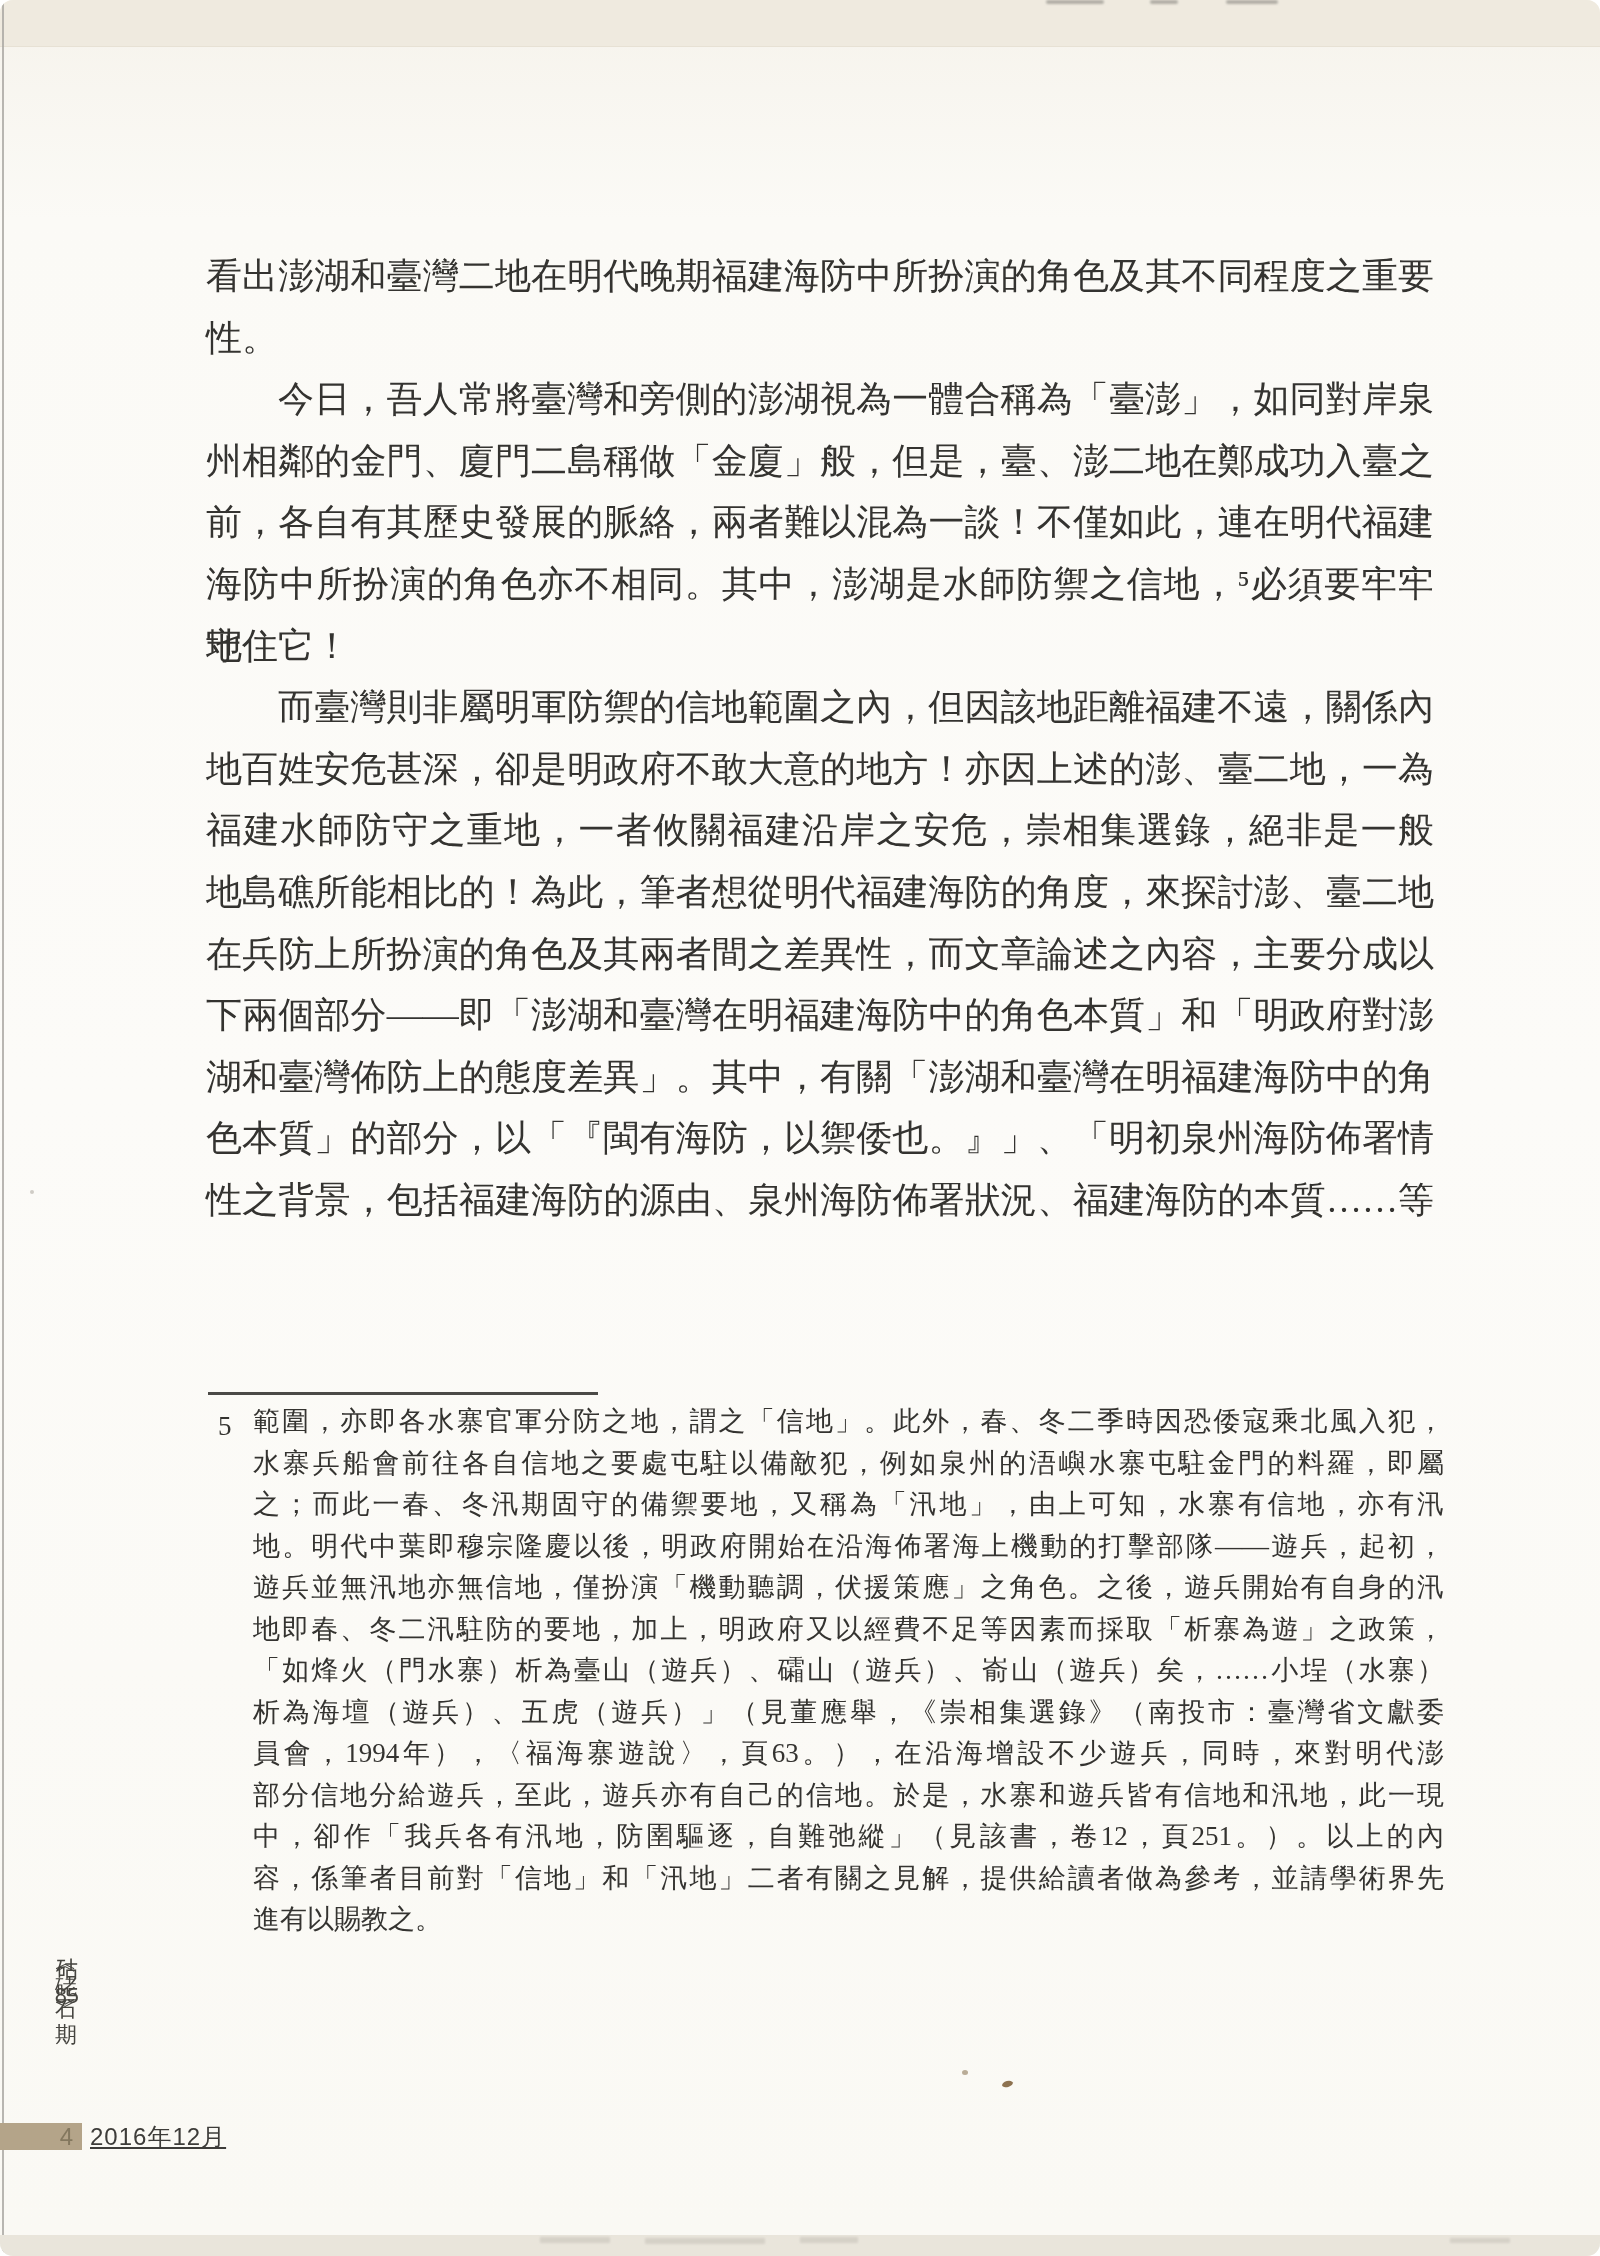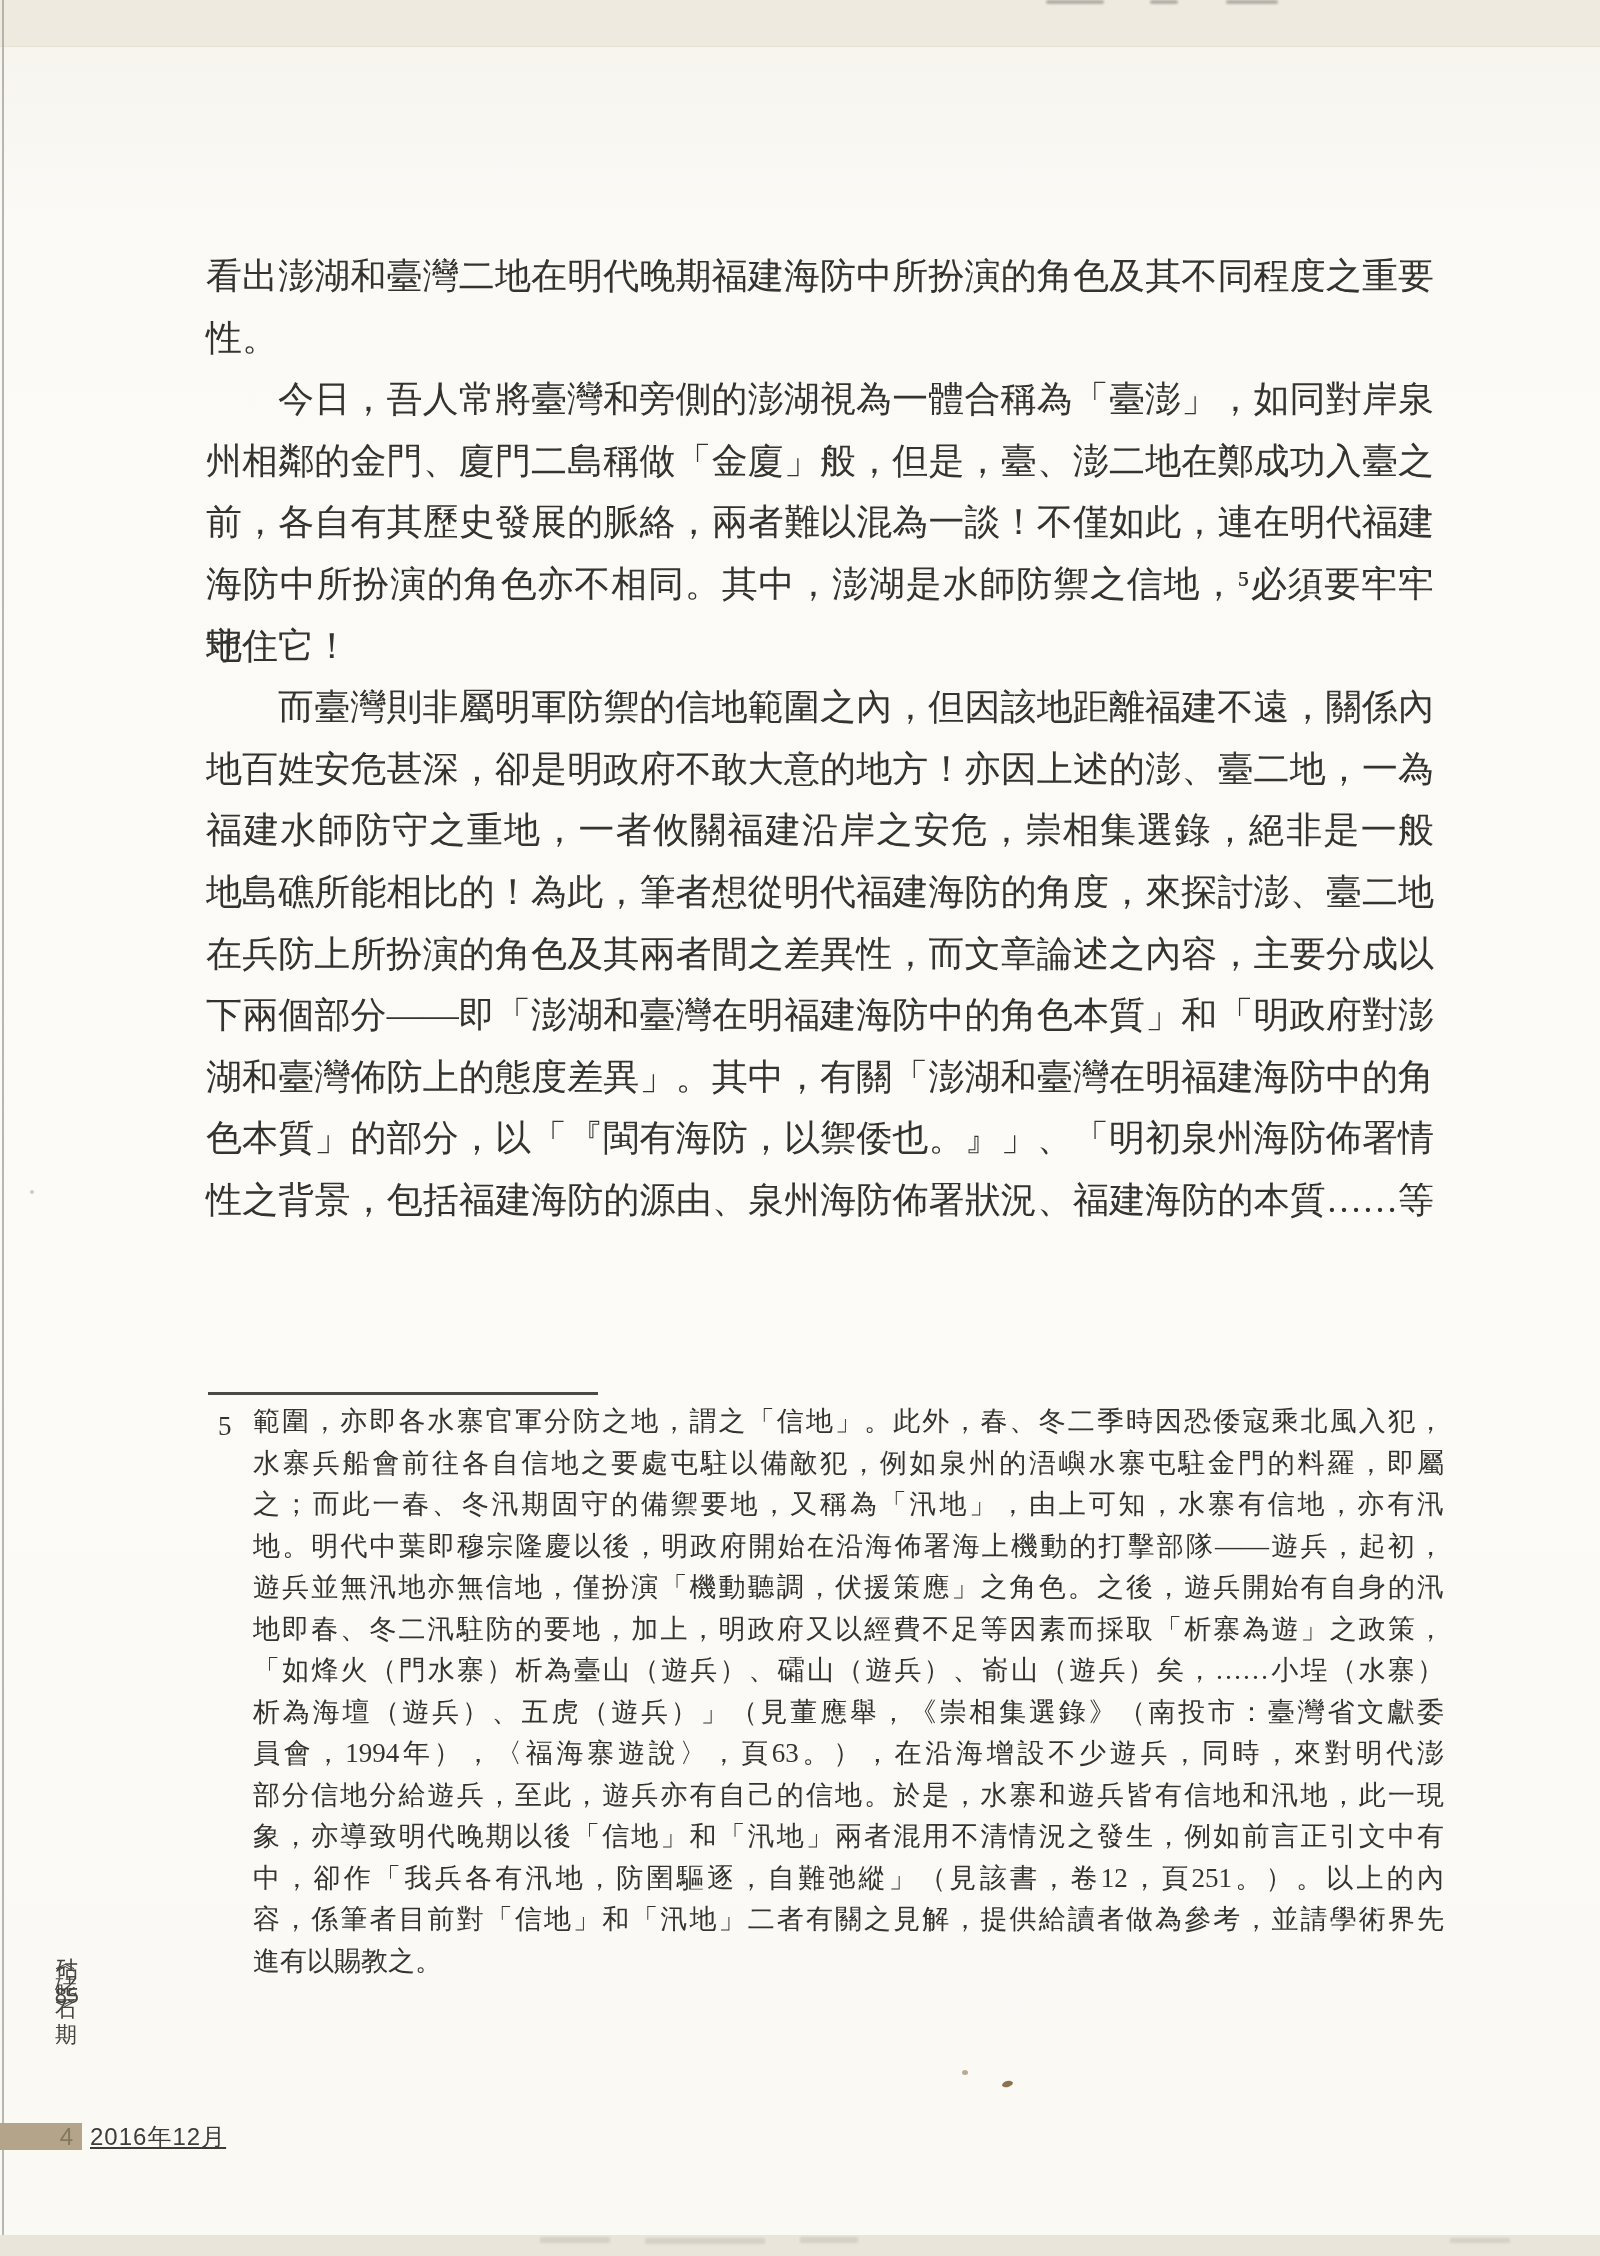--- a/index.html
+++ b/index.html
@@ -1,20 +1,21 @@
 <!DOCTYPE html>
 <html><head>
 <meta charset="utf-8">
 <style>
   html,body{margin:0;padding:0;}
   .page{
     position:relative;width:1600px;height:2256px;overflow:hidden;
     background:linear-gradient(180deg,#f6f3ec 0px,#fbfaf6 220px,#fcfbf8 1100px,#faf9f4 2230px);
     font-family:"Liberation Serif","DejaVu Serif",serif;
     color:#343330;
+    border-radius:13px;
   }
   .top-strip{position:absolute;left:0;top:0;width:1600px;height:46px;background:#efeadf;border-bottom:1px solid #e7e1d4;}
   .bottom-strip{position:absolute;left:0;top:2235px;width:1600px;height:21px;background:#e9e5db;}
   .left-edge-line{position:absolute;left:2px;top:0;width:2px;height:2256px;background:#a8a5a0;opacity:.8;}
   .edge-mark{position:absolute;background:#b2aea6;filter:blur(1px);border-radius:2px;}
 
   
   .main-text{position:absolute;left:206px;top:246px;width:1228px;}
   .main-text .tl{height:61.6px;line-height:61.6px;font-size:36px;white-space:nowrap;}
   .tl{text-align:justify;letter-spacing:0;}
@@ -96,21 +97,20 @@
         <div class="tl j">範圍，亦即各水寨官軍分防之地，謂之「信地」。此外，春、冬二季時因恐倭寇乘北風入犯，</div>
         <div class="tl j">水寨兵船會前往各自信地之要處屯駐以備敵犯，例如泉州的浯嶼水寨屯駐金門的料羅，即屬</div>
         <div class="tl j">之；而此一春、冬汛期固守的備禦要地，又稱為「汛地」，由上可知，水寨有信地，亦有汛</div>
         <div class="tl j">地。明代中葉即穆宗隆慶以後，明政府開始在沿海佈署海上機動的打擊部隊——遊兵，起初，</div>
         <div class="tl j">遊兵並無汛地亦無信地，僅扮演「機動聽調，伏援策應」之角色。之後，遊兵開始有自身的汛</div>
         <div class="tl j">地即春、冬二汛駐防的要地，加上，明政府又以經費不足等因素而採取「析寨為遊」之政策，</div>
         <div class="tl j">「如烽火（門水寨）析為臺山（遊兵）、礵山（遊兵）、嵛山（遊兵）矣，……小埕（水寨）</div>
         <div class="tl j">析為海壇（遊兵）、五虎（遊兵）」（見董應舉，《崇相集選錄》（南投市：臺灣省文獻委</div>
         <div class="tl j">員會，1994年），〈福海寨遊說〉，頁63。），在沿海增設不少遊兵，同時，來對明代澎</div>
         <div class="tl j">部分信地分給遊兵，至此，遊兵亦有自己的信地。於是，水寨和遊兵皆有信地和汛地，此一現</div>
-        <div class="tl j">象，亦導致明代晚期以後「信地」和「汛地」兩者混用不清情況之發生，例如前言正引文中有</div>
         <div class="tl j">中，卻作「我兵各有汛地，防圉驅逐，自難弛縱」（見該書，卷12，頁251。）。以上的內</div>
         <div class="tl j">容，係筆者目前對「信地」和「汛地」二者有關之見解，提供給讀者做為參考，並請學術界先</div>
         <div class="tl">進有以賜教之。</div>
       </div>
   </div>
 
   <div class="sidebar-vertical">
     <span>《硓𥑮石》</span><span class="tcy">85</span><span>期</span>
   </div>
 

